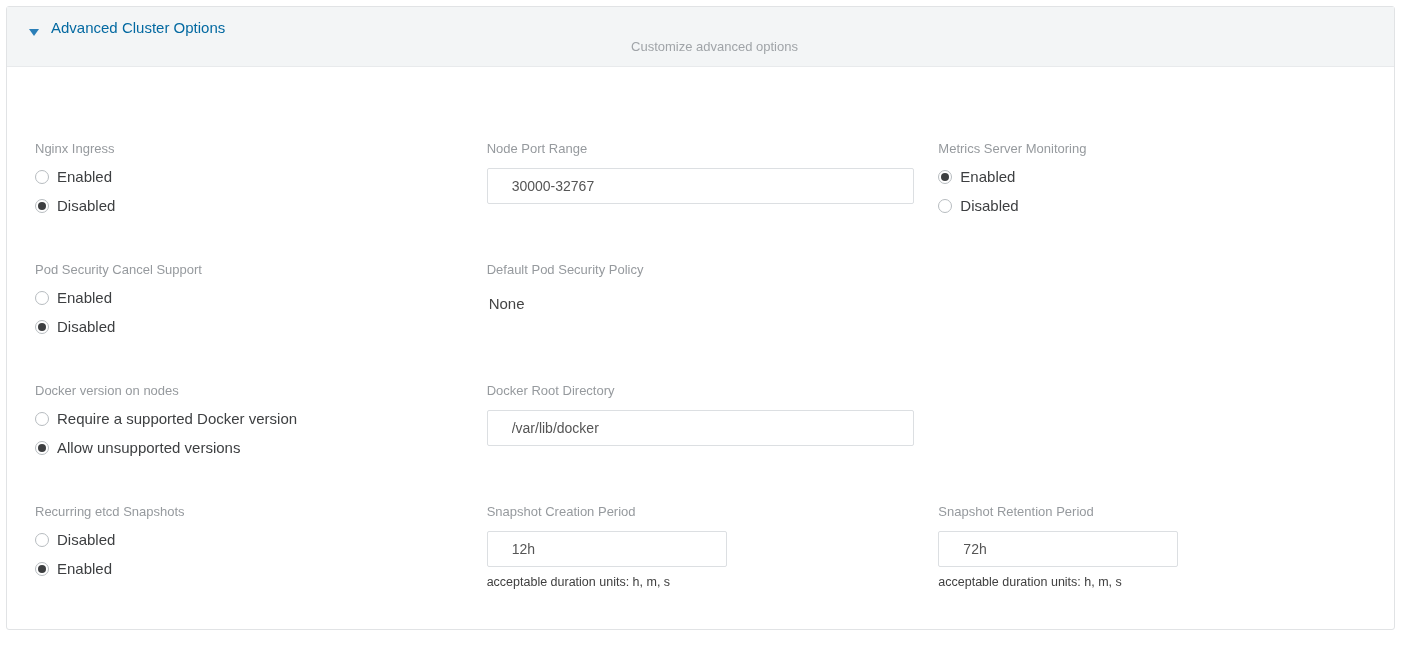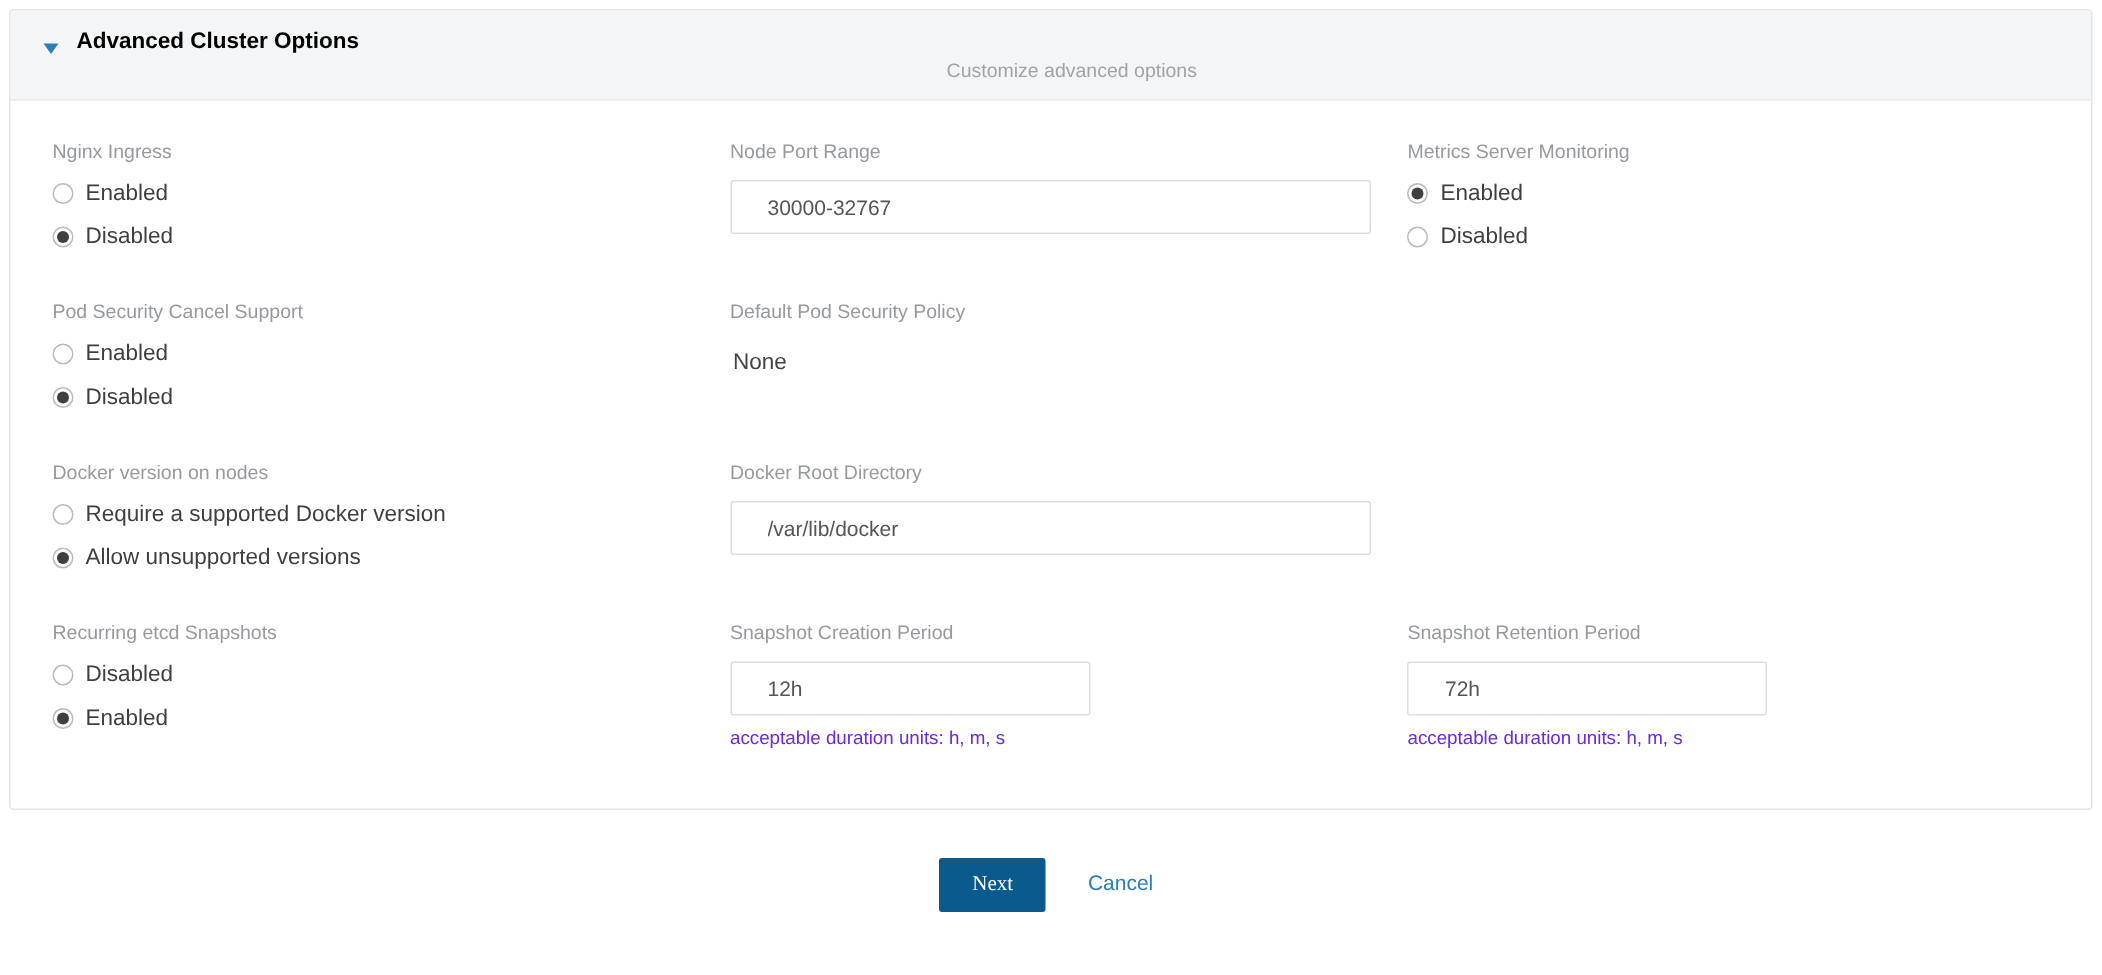--- a/index.html
+++ b/index.html
@@ -1,37 +1,37 @@
 <!DOCTYPE html>
 <html><head>
 <meta charset="utf-8">
 <style>
 * { box-sizing: border-box; margin: 0; padding: 0; }
 body { font-family: "Segoe UI", "Helvetica Neue", Arial, sans-serif; font-size: 14px; color: #444; background: #fff; }
 
 .panel { border: 1px solid #e1e3e5; margin: 6px; border-radius: 3px; }
 .panel-header { background: #f3f5f6; padding: 12px 16px 12px 44px; position: relative; border-bottom: 1px solid #e8eaec; }
 .panel-header .caret { position: absolute; left: 22px; top: 22px; width: 0; height: 0; border-left: 5px solid transparent; border-right: 5px solid transparent; border-top: 7px solid #2a7fb8; }
-.panel-title { font-size: 15px; color: #000000; font-weight: 700; }
+.panel-title { font-size: 15px; color: #0369a1; font-weight: 400; }
 .panel-sub { font-size: 13px; color: #a0a4a8; margin-top: 3px; text-align: center; }
 
 .panel-body { padding: 26px 28px 40px 28px; }
-.row { display: flex; gap: 24px; margin-bottom: 34px; }
+.row { display: flex; gap: 24px; margin-bottom: 34px; margin-top: 48px; }
 .col { flex: 1; min-width: 0; }
 .field-label { font-size: 13px; color: #969a9e; margin-bottom: 12px; display: block; }
 .radio-stack { display: flex; flex-direction: column; gap: 12px; }
 .radio-item { display: flex; align-items: center; gap: 8px; cursor: pointer; }
 .radio { width: 14px; height: 14px; border: 1px solid #b7bcc0; border-radius: 50%; display: inline-flex; align-items: center; justify-content: center; background: #fff; flex-shrink: 0; }
 .radio.checked::after { content: ""; width: 8px; height: 8px; background: #3d3f41; border-radius: 50%; }
 .radio-label { font-size: 15px; color: #3d3f41; }
 
 .text-input { width: 100%; max-width: 440px; padding: 9px 24px; border: 1px solid #dcdfe2; border-radius: 2px; font-size: 14px; color: #555; background: #fff; font-family: inherit; }
 .text-input.short { max-width: 240px; }
 .static-value { font-size: 15px; color: #444; padding: 6px 2px; }
-.help-text { font-size: 12.5px; color: #6d28d9; margin-top: 8px; }
+.help-text { font-size: 12.5px; color: #404040; margin-top: 8px; }
 
 .actions { text-align: center; padding: 24px 0 10px 0; }
 .btn-primary { background: #0a5a8e; color: #fff; border: none; padding: 10px 22px; font-size: 14px; border-radius: 2px; cursor: pointer; margin-right: 18px; font-family: Liberation Serif, serif; }
 .btn-link { background: none; border: none; color: #2a7fb8; font-size: 14px; cursor: pointer; padding: 10px 6px; }
 </style>
 </head>
 <body>
 
 <div class="panel">
   <div class="panel-header">

